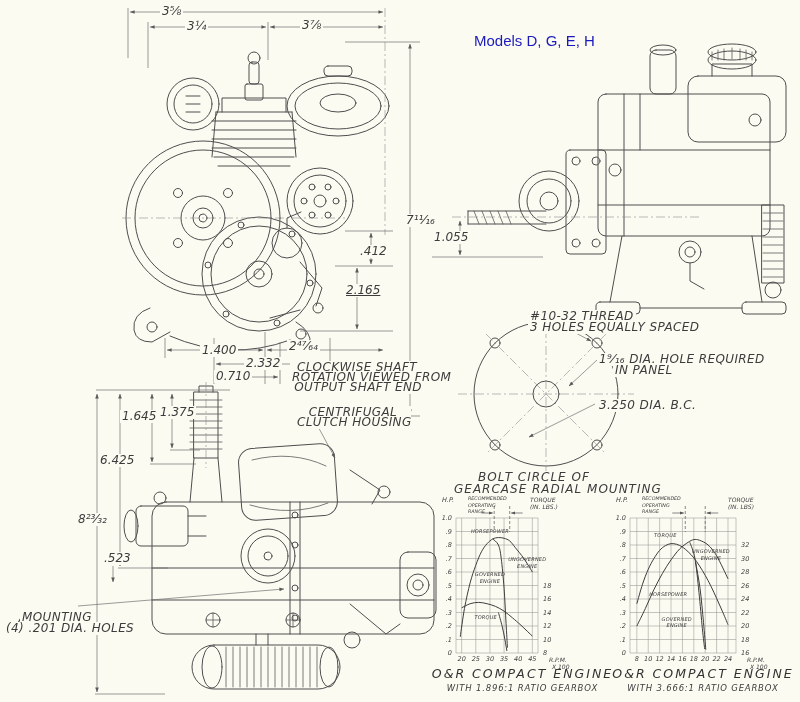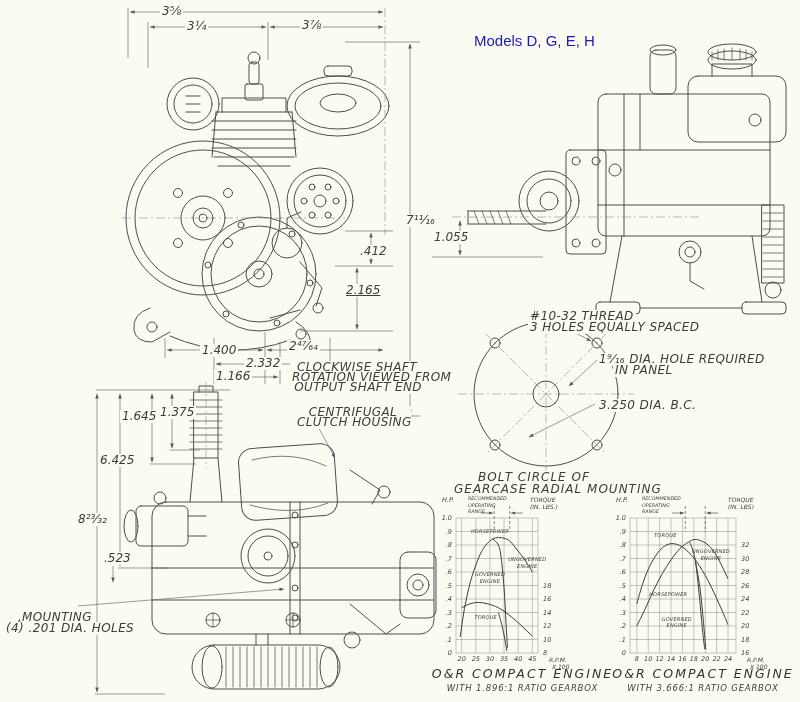--- a/index.html
+++ b/index.html
@@ -244,21 +244,21 @@
 
   <div class="dim" style="left:160px;top:5px;">3⅝</div>
   <div class="dim" style="left:185px;top:20px;">3¼</div>
   <div class="dim" style="left:300px;top:19px;">3⅞</div>
   <div class="dim" style="left:404px;top:214px;">7¹¹⁄₁₆</div>
   <div class="dim" style="left:358px;top:245px;">.412</div>
   <div class="dim" style="left:344px;top:284px;text-decoration:underline;">2.165</div>
   <div class="dim" style="left:200px;top:344px;">1.400</div>
   <div class="dim" style="left:287px;top:340px;">2⁴⁷⁄₆₄</div>
   <div class="dim" style="left:244px;top:357px;">2.332</div>
-  <div class="dim" style="left:214px;top:370px;">1.166</div>
+  <div class="dim" style="left:214px;top:370px;">0.710</div>
   <div class="dim" style="left:432px;top:231px;">1.055</div>
 
   <div class="note ctr" style="left:290px;top:361px;width:130px;">CLOCKWISE SHAFT</div>
   <div class="note ctr" style="left:290px;top:371px;width:130px;">ROTATION VIEWED FROM</div>
   <div class="note ctr" style="left:290px;top:381px;width:130px;text-align:right;">OUTPUT SHAFT END</div>
   <div class="note ctr" style="left:295px;top:406px;width:112px;">CENTRIFUGAL</div>
   <div class="note ctr" style="left:295px;top:416px;width:112px;">CLUTCH  HOUSING</div>
 
   <div class="note" style="left:528px;top:310px;">#10-32 THREAD</div>
   <div class="note" style="left:528px;top:321px;">3 HOLES EQUALLY SPACED</div>

